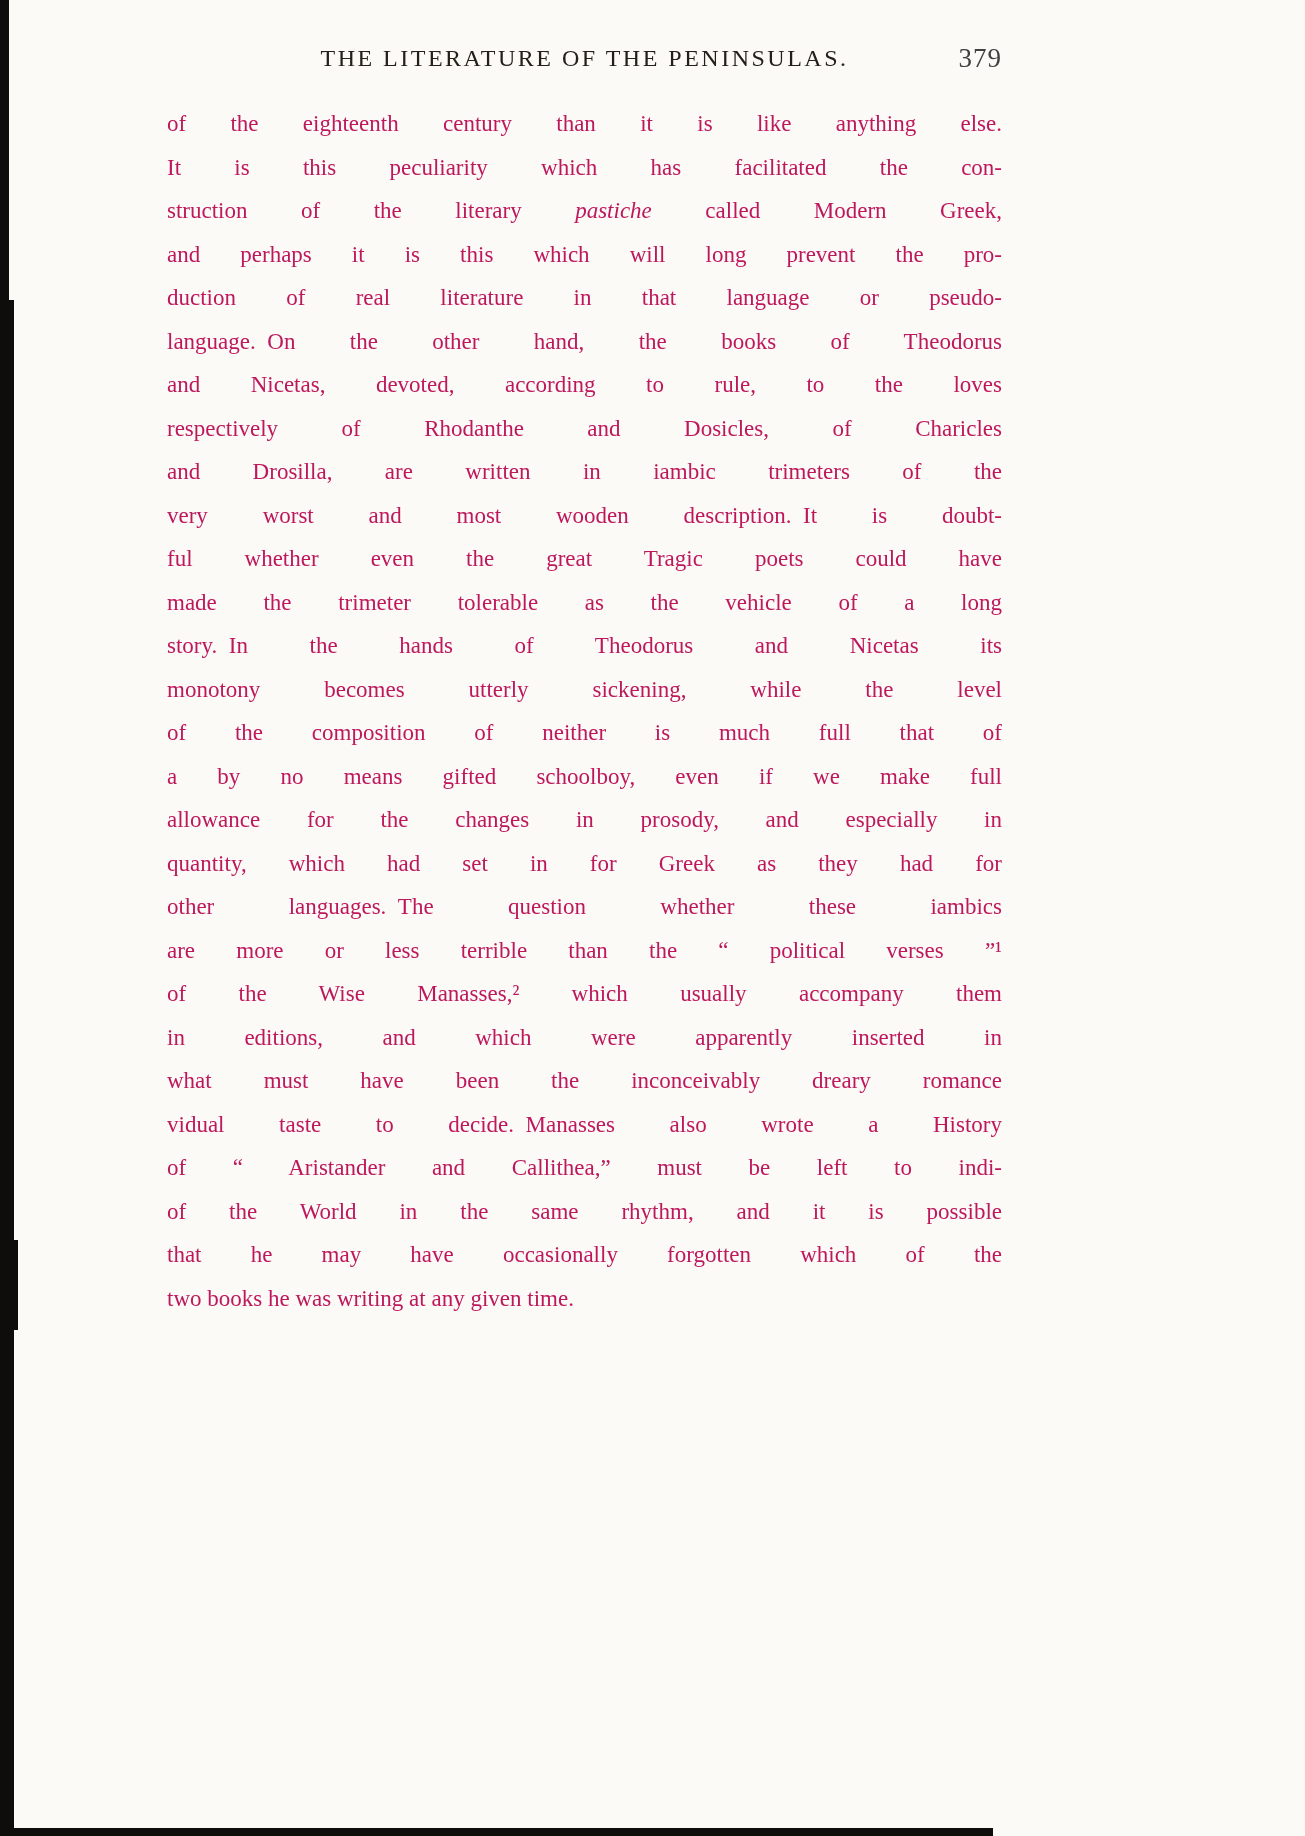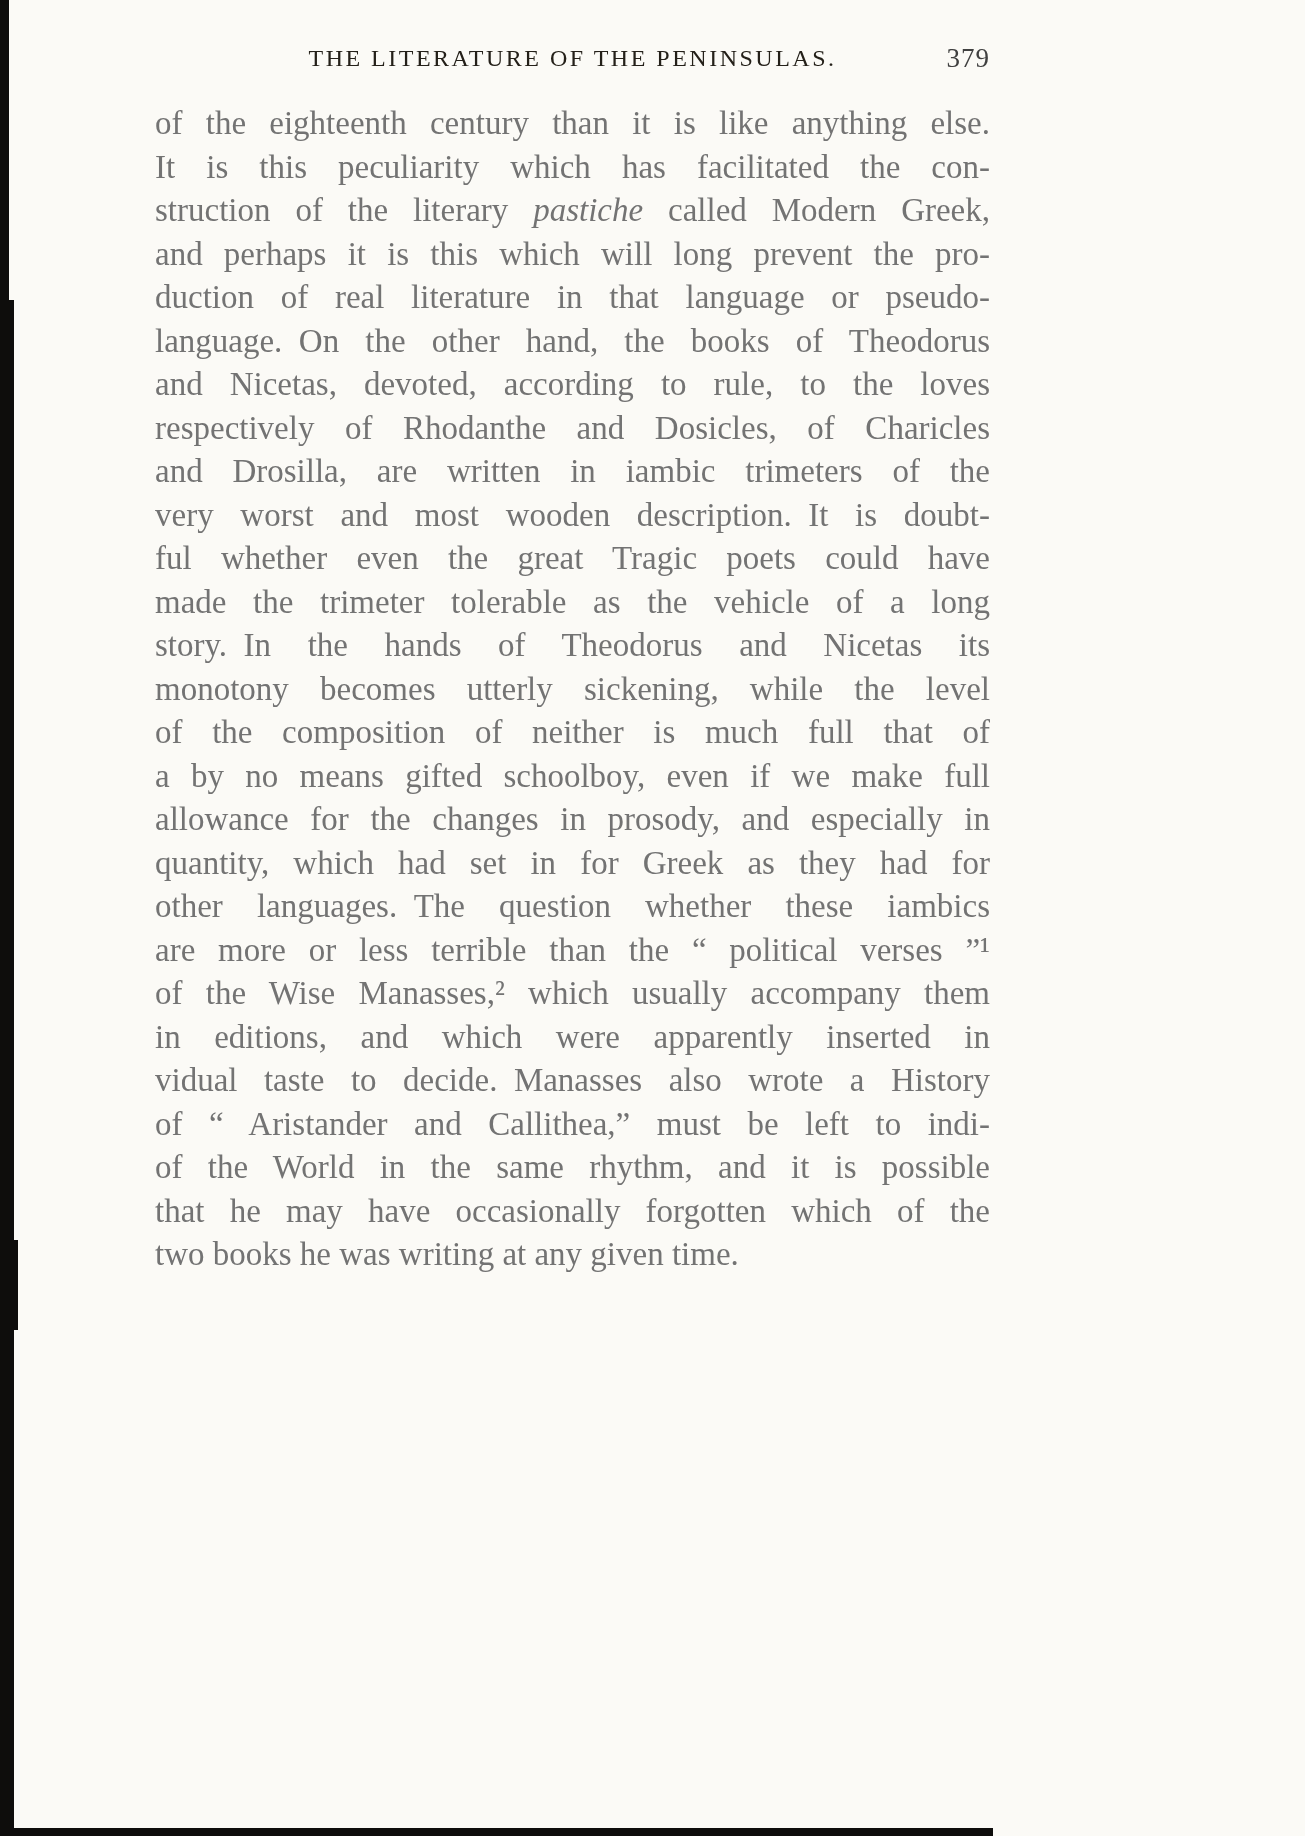--- a/index.html
+++ b/index.html
@@ -35,21 +35,21 @@
     background: #0e0d0c;
   }
   .bottom-bar {
     position: absolute;
     left: 0; bottom: 0;
     width: 993px; height: 8px;
     background: #0e0d0c;
   }
   .text-block {
     position: absolute;
-    left: 155px;
+    left: 167px;
     top: 42px;
     width: 835px;
   }
   .running-head {
     position: relative;
     height: 32px;
     margin-bottom: 28px;
   }
   .running-head .title {
     display: block;
@@ -61,23 +61,23 @@
   }
   .running-head .page-number {
     position: absolute;
     right: 0; top: 0;
     font-size: 27px;
     line-height: 32px;
     letter-spacing: 1px;
     color: #404040;
   }
   .body-text {
-    font-size: 33px;
+    font-size: 23px;
     line-height: 43.5px;
-    color: #737373;
+    color: #be185d;
   }
   .line {
     text-align: justify;
     text-align-last: justify;
     height: 43.5px;
     overflow: hidden;
   }
   .line.last {
     text-align: left;
     text-align-last: left;
@@ -124,20 +124,21 @@
     <div class="line">story. In the hands of Theodorus and Nicetas its</div>
     <div class="line">monotony becomes utterly sickening, while the level</div>
     <div class="line">of the composition of neither is much full that of</div>
     <div class="line">a by no means gifted schoolboy, even if we make full</div>
     <div class="line">allowance for the changes in prosody, and especially in</div>
     <div class="line">quantity, which had set in for Greek as they had for</div>
     <div class="line">other languages. The question whether these iambics</div>
     <div class="line">are more or less terrible than the “ political verses ”¹</div>
     <div class="line">of the Wise Manasses,² which usually accompany them</div>
     <div class="line">in editions, and which were apparently inserted in</div>
+    <div class="line">what must have been the inconceivably dreary romance</div>
     <div class="line">vidual taste to decide. Manasses also wrote a History</div>
     <div class="line">of “ Aristander and Callithea,” must be left to indi-</div>
     <div class="line">of the World in the same rhythm, and it is possible</div>
     <div class="line">that he may have occasionally forgotten which of the</div>
     <div class="line last">two books he was writing at any given time.</div>
   </div>
 
 
 </div>
 

